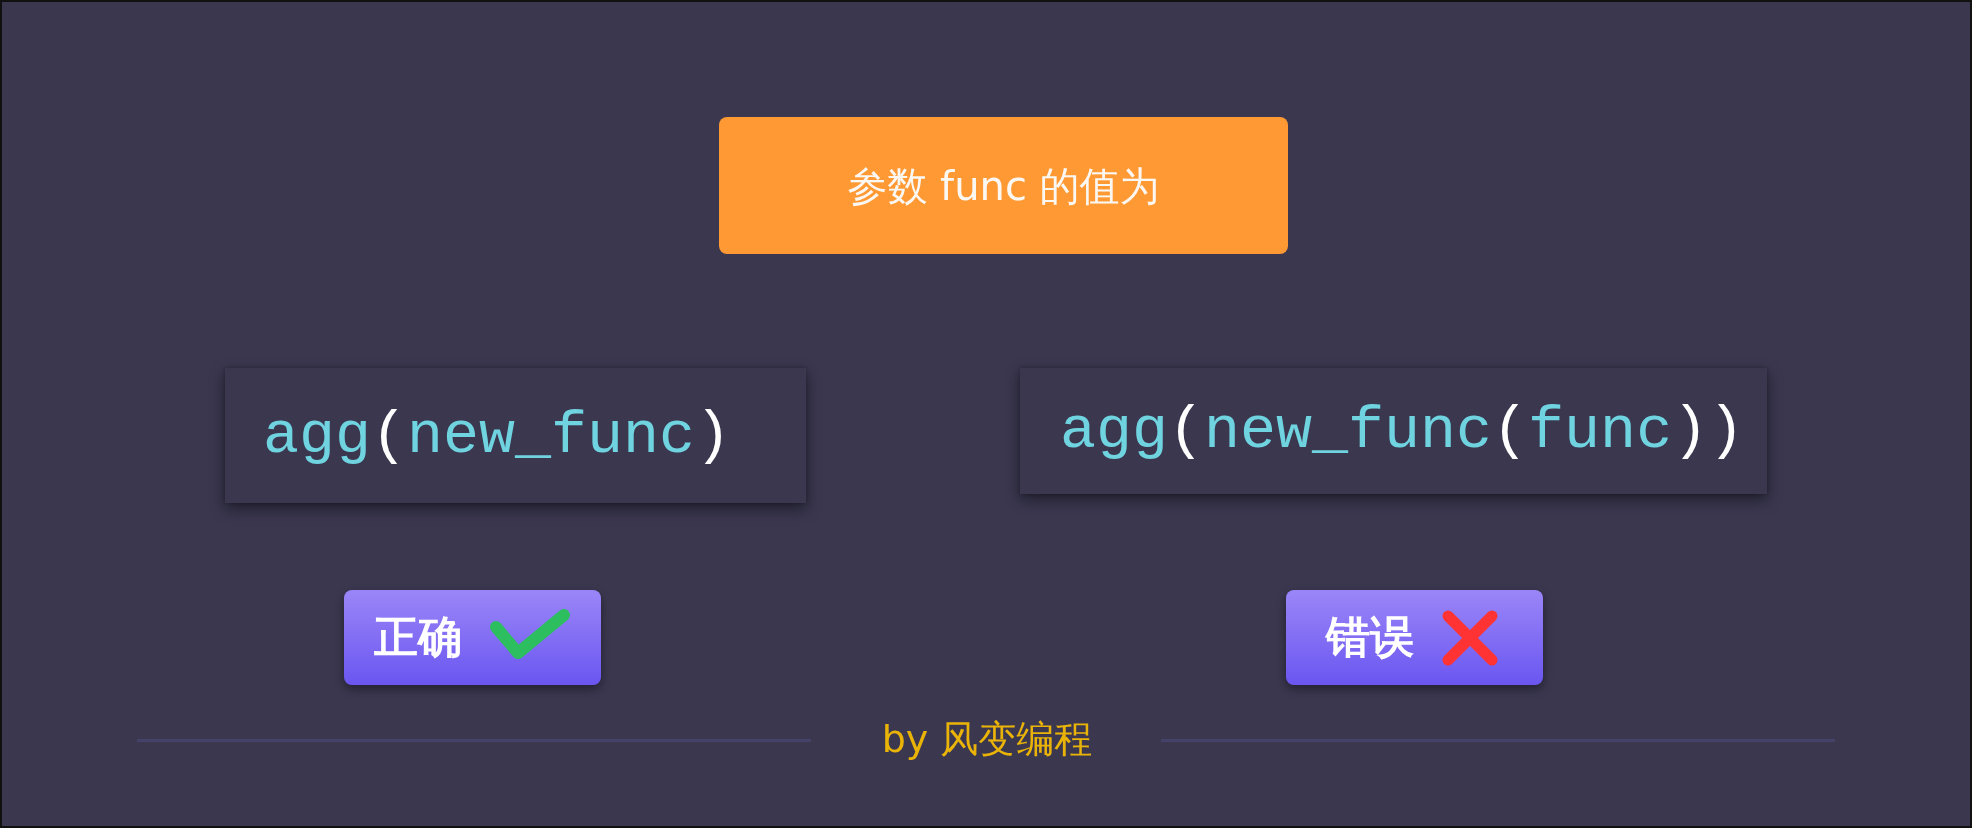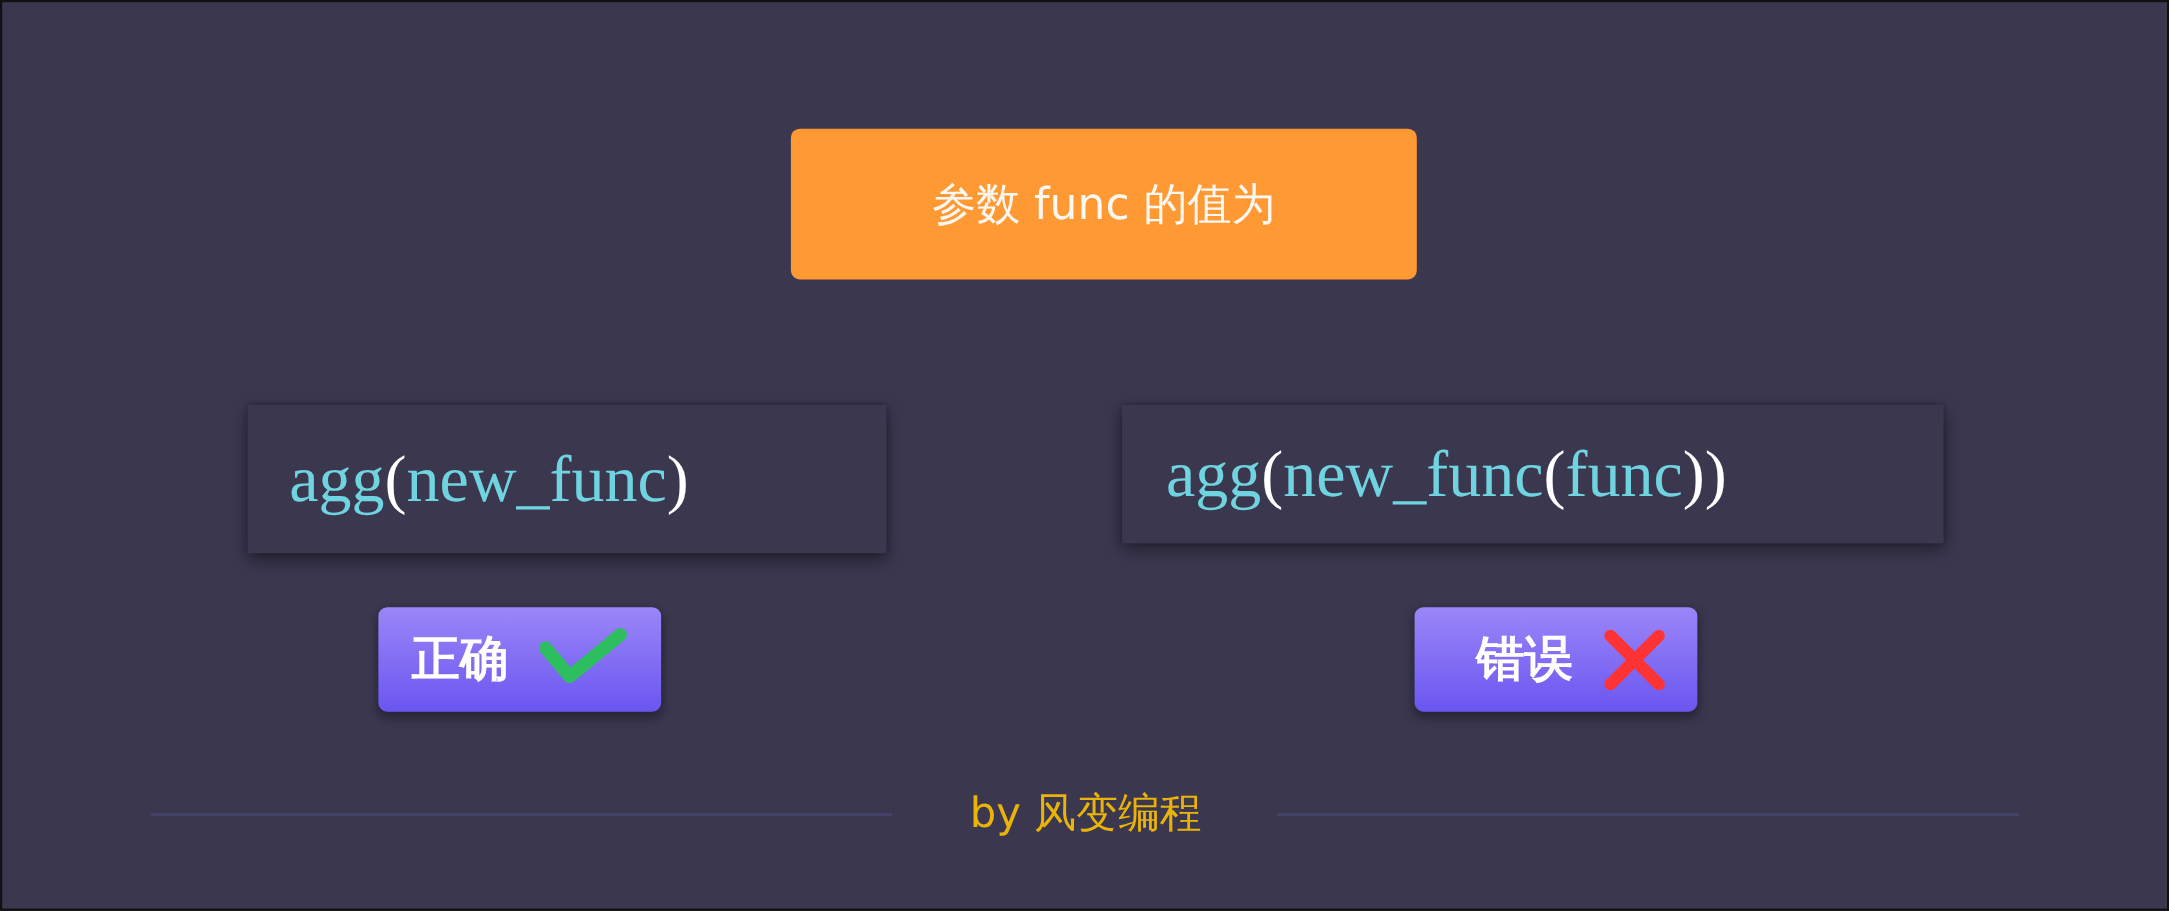--- a/index.html
+++ b/index.html
@@ -15,36 +15,36 @@
     position: absolute; left: 717px; top: 115px;
     width: 569px; height: 137px;
     background: #ff9933; border-radius: 8px;
     display: flex; flex-direction: column; align-items: center; justify-content: center;
     color: #fbf7f2; font-size: 40px; line-height: 50px;
   }
   .code-box {
     position: absolute; background: #3a374f;
     box-shadow: 0 6px 14px rgba(0,0,0,0.45), 0 0 4px rgba(0,0,0,0.25);
     display: flex; align-items: center;
-    font-family: Liberation Serif, serif;
+    font-family: Liberation Mono, monospace;
     font-size: 60px; color: #6fd3e0;
   }
   .code-box .paren { color: #ffffff; }
   .code-left { left: 223px; top: 366px; width: 581px; height: 135px; padding-left: 38px; box-sizing: border-box; }
   .code-right { left: 1018px; top: 366px; width: 747px; height: 126px; padding-left: 40px; box-sizing: border-box; }
   .verdict {
     position: absolute; width: 257px; height: 95px;
     border-radius: 8px;
     background: linear-gradient(#9b86f8, #6a56f0);
     box-shadow: 0 4px 10px rgba(0,0,0,0.4);
     display: flex; align-items: center; padding-left: 30px; box-sizing: border-box;
-    color: #ffffff; font-size: 44px; font-weight: bold;
+    color: #ffffff; font-size: 44px; font-weight: bold; margin-top: 38px;
   }
   .verdict-correct { left: 342px; top: 550px; }
-  .verdict-wrong { left: 1284px; top: 550px; padding-left: 56px; }
+  .verdict-wrong { left: 1284px; top: 550px; padding-left: 40px; }
   .verdict svg { margin-left: 26px; }
   .footer-line { position: absolute; top: 737px; height: 3px; background: #45426a; }
   .footer-line.l { left: 135px; width: 674px; }
   .footer-line.r { left: 1159px; width: 674px; }
   .footer-text {
     position: absolute; left: 820px; width: 330px; top: 712px;
     text-align: center; color: #eab308; font-size: 38px;
   }
 </style>
 </head>

